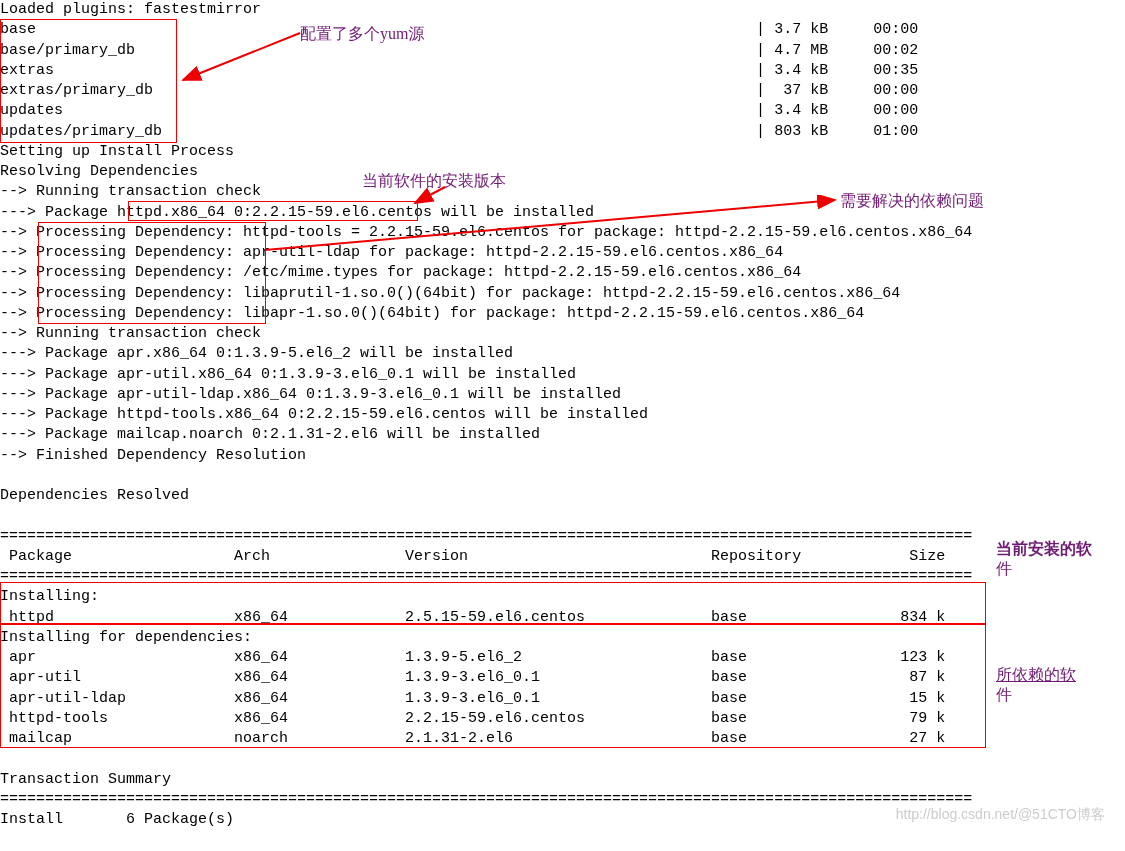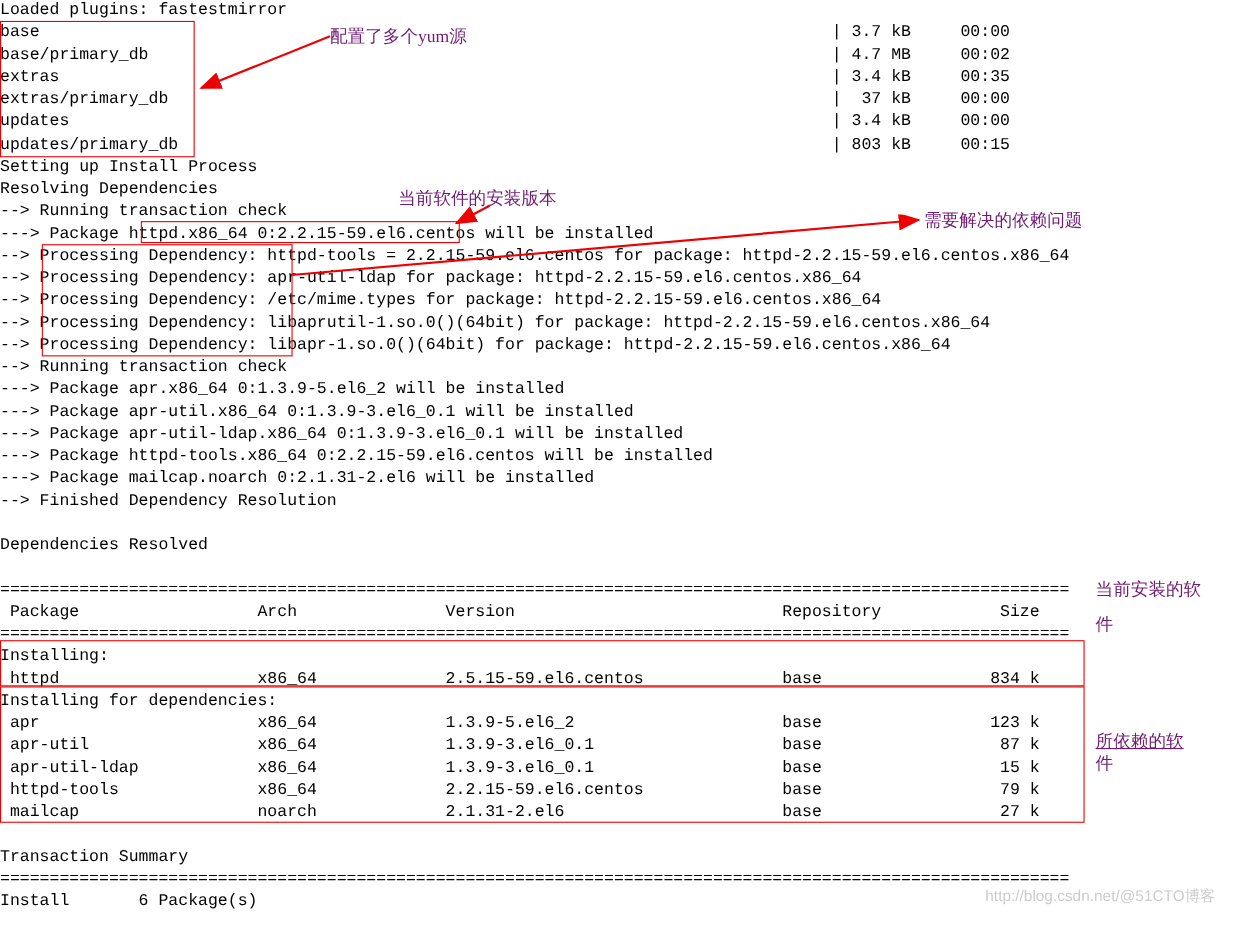--- a/index.html
+++ b/index.html
@@ -44,21 +44,21 @@
 </style>
 </head>
 <body>
 
 <div class="terminal"><span>Loaded plugins: fastestmirror</span>
 <span>base                                                                                | 3.7 kB     00:00</span>
 <span>base/primary_db                                                                     | 4.7 MB     00:02</span>
 <span>extras                                                                              | 3.4 kB     00:35</span>
 <span>extras/primary_db                                                                   |  37 kB     00:00</span>
 <span>updates                                                                             | 3.4 kB     00:00</span>
-<span>updates/primary_db                                                                  | 803 kB     00:15</span>
+<span>updates/primary_db                                                                  | 803 kB     01:00</span>
 <span>Setting up Install Process</span>
 <span>Resolving Dependencies</span>
 <span>--&gt; Running transaction check</span>
 <span>---&gt; Package httpd.x86_64 0:2.2.15-59.el6.centos will be installed</span>
 <span>--&gt; Processing Dependency: httpd-tools = 2.2.15-59.el6.centos for package: httpd-2.2.15-59.el6.centos.x86_64</span>
 <span>--&gt; Processing Dependency: apr-util-ldap for package: httpd-2.2.15-59.el6.centos.x86_64</span>
 <span>--&gt; Processing Dependency: /etc/mime.types for package: httpd-2.2.15-59.el6.centos.x86_64</span>
 <span>--&gt; Processing Dependency: libaprutil-1.so.0()(64bit) for package: httpd-2.2.15-59.el6.centos.x86_64</span>
 <span>--&gt; Processing Dependency: libapr-1.so.0()(64bit) for package: httpd-2.2.15-59.el6.centos.x86_64</span>
 <span>--&gt; Running transaction check</span>
@@ -90,21 +90,21 @@
 
 <div class="redbox" style="left:0px; top:19px; width:175px; height:122px;"></div>
 <div class="redbox" style="left:128px; top:201px; width:288px; height:18px;"></div>
 <div class="redbox" style="left:38px; top:222px; width:226px; height:100px;"></div>
 <div class="redbox" style="left:0px; top:582px; width:984px; height:40px;"></div>
 <div class="redbox" style="left:0px; top:624px; width:984px; height:122px;"></div>
 
 <div class="anno" style="left:300px; top:23px;">配置了多个yum源</div>
 <div class="anno" style="left:362px; top:170px;">当前软件的安装版本</div>
 <div class="anno" style="left:840px; top:190px;text-align:center;">需要解决的依赖问题</div>
-<div class="anno" style="left:996px; top:526px;">当前安装的软</div>
+<div class="anno" style="left:996px; top:538px;font-weight:bold;">当前安装的软</div>
 <div class="anno" style="left:996px; top:558px;">件</div>
 <div class="anno" style="left:996px; top:664px;text-decoration:underline;">所依赖的软</div>
 <div class="anno" style="left:996px; top:684px;">件</div>
 
 <svg class="arrow" style="left:175px; top:28px; width:130px; height:60px;" viewBox="0 0 130 60">
   <defs>
       <marker id="ah1" markerWidth="10" markerHeight="8" refX="9" refY="4" orient="auto">
         <polygon points="0 0, 10 4, 0 8" fill="#e00"></polygon>
       </marker>
     </defs>

